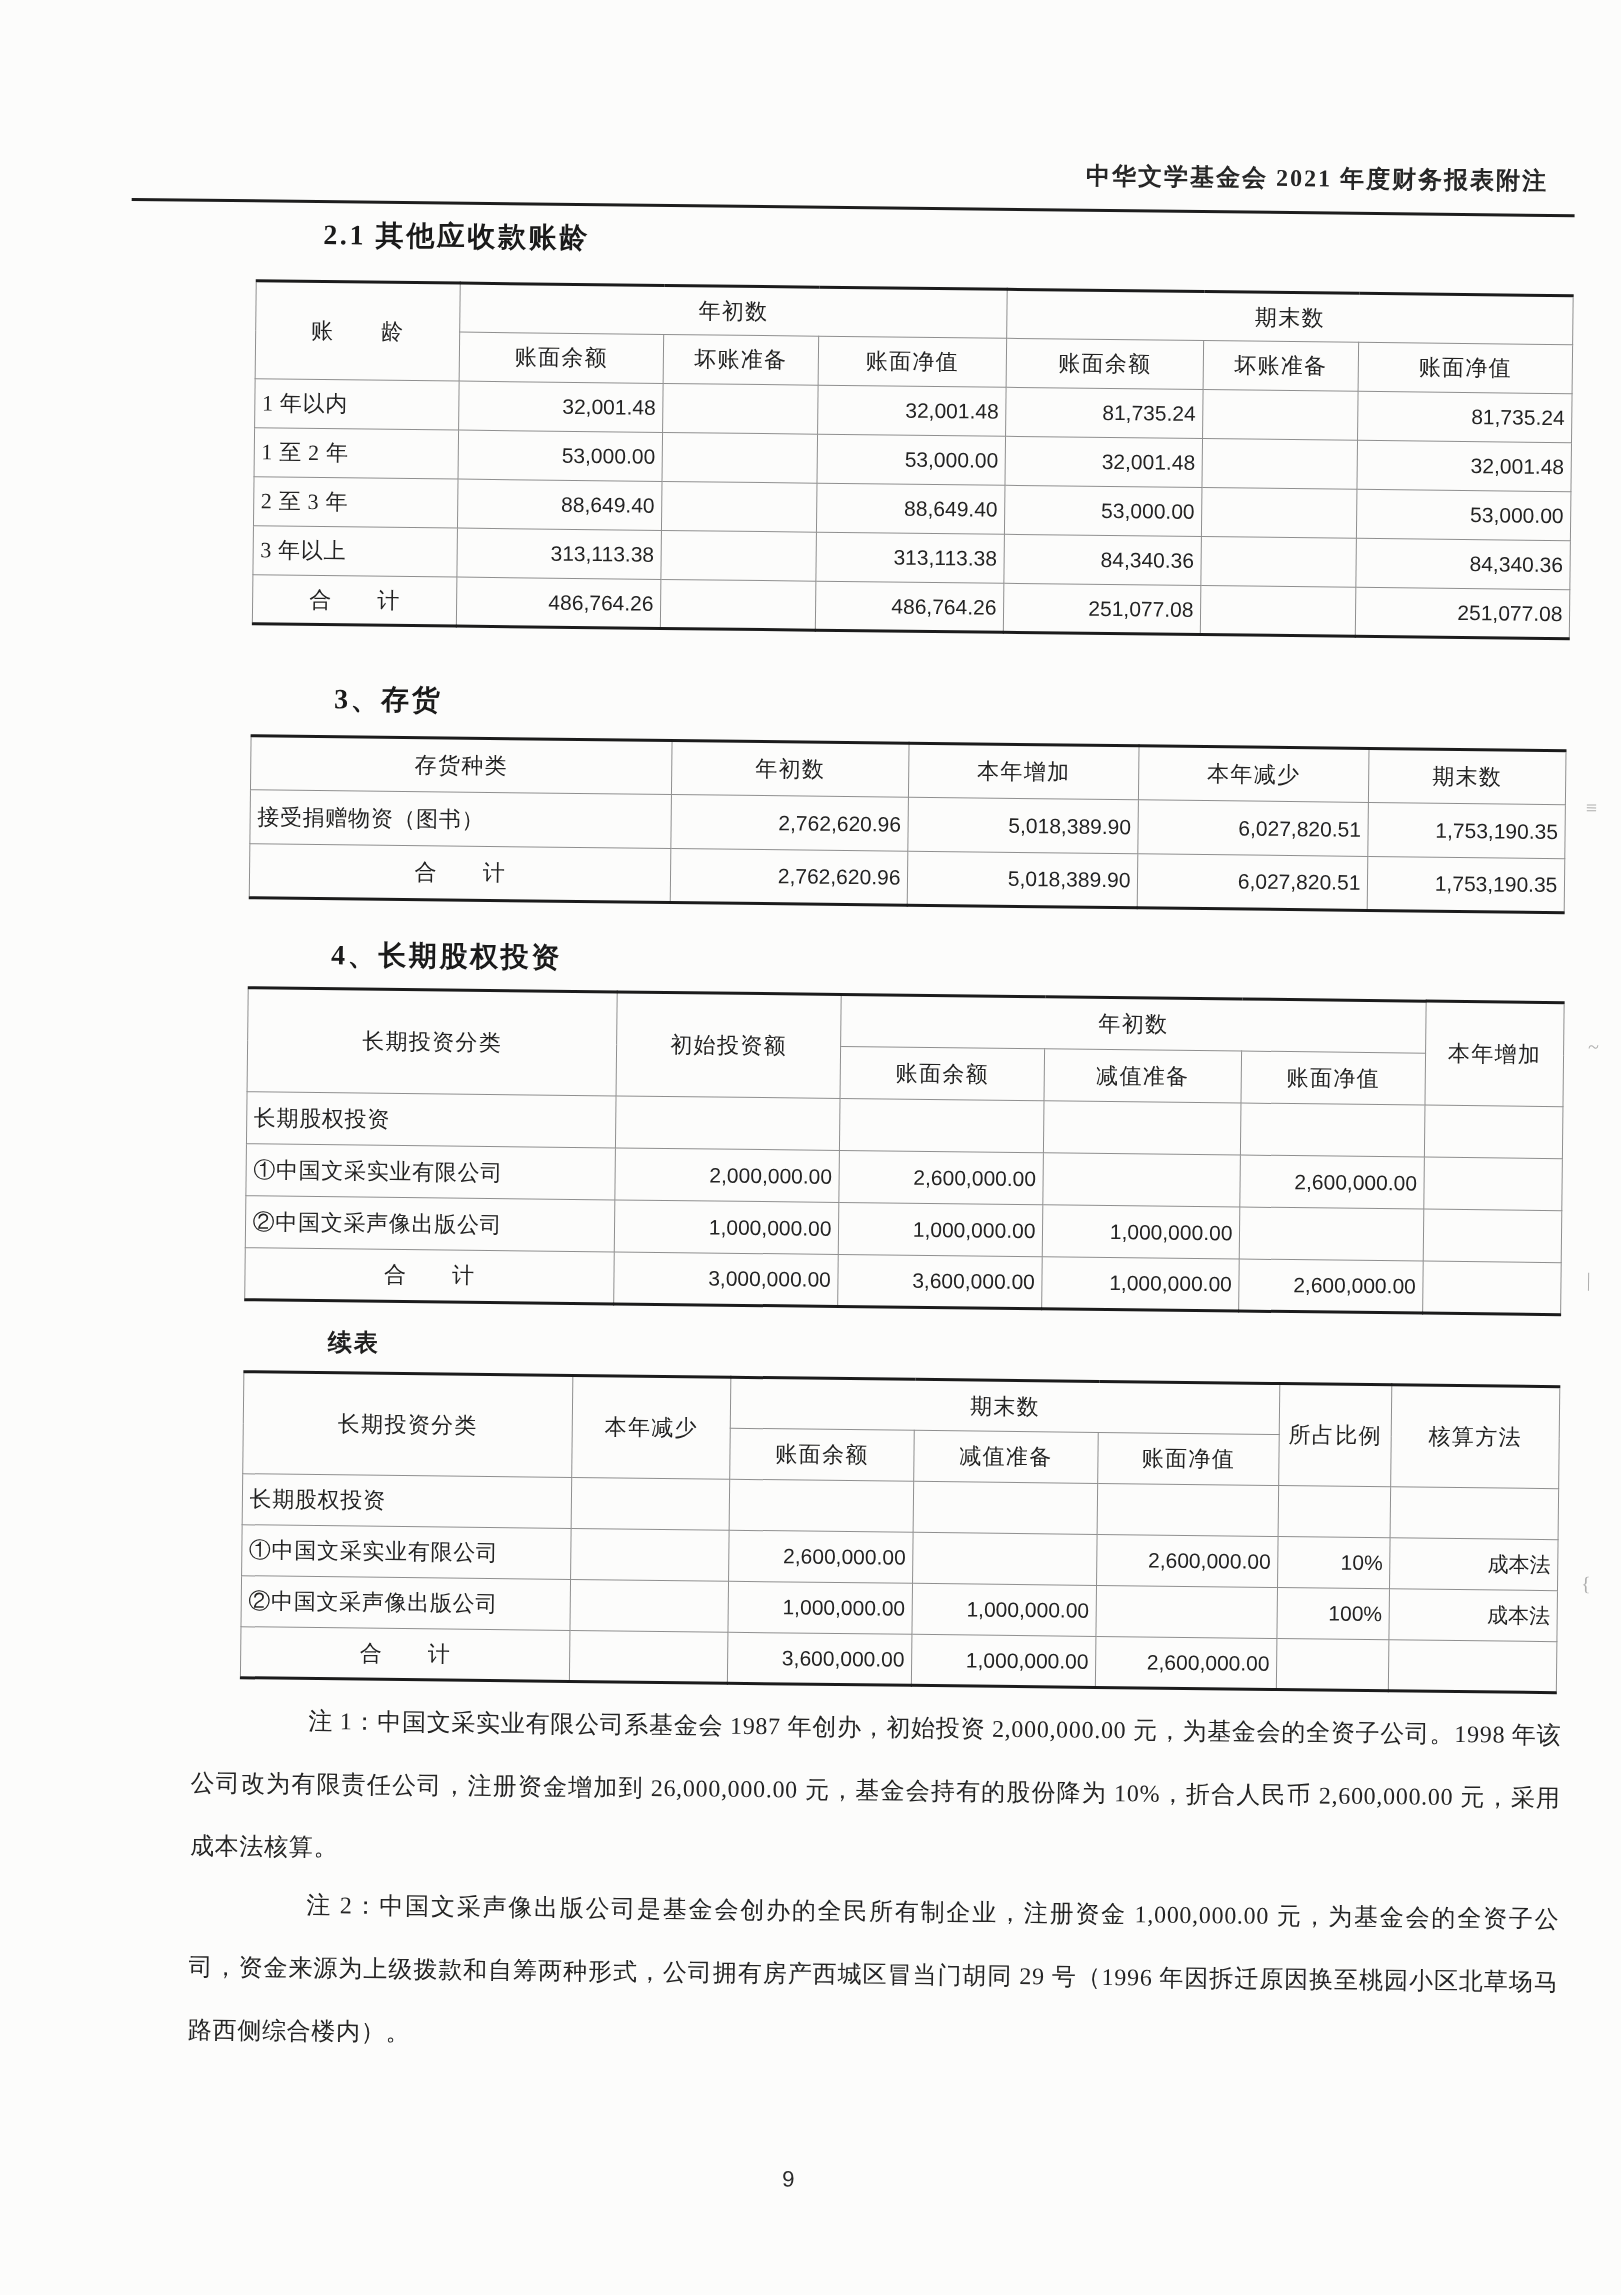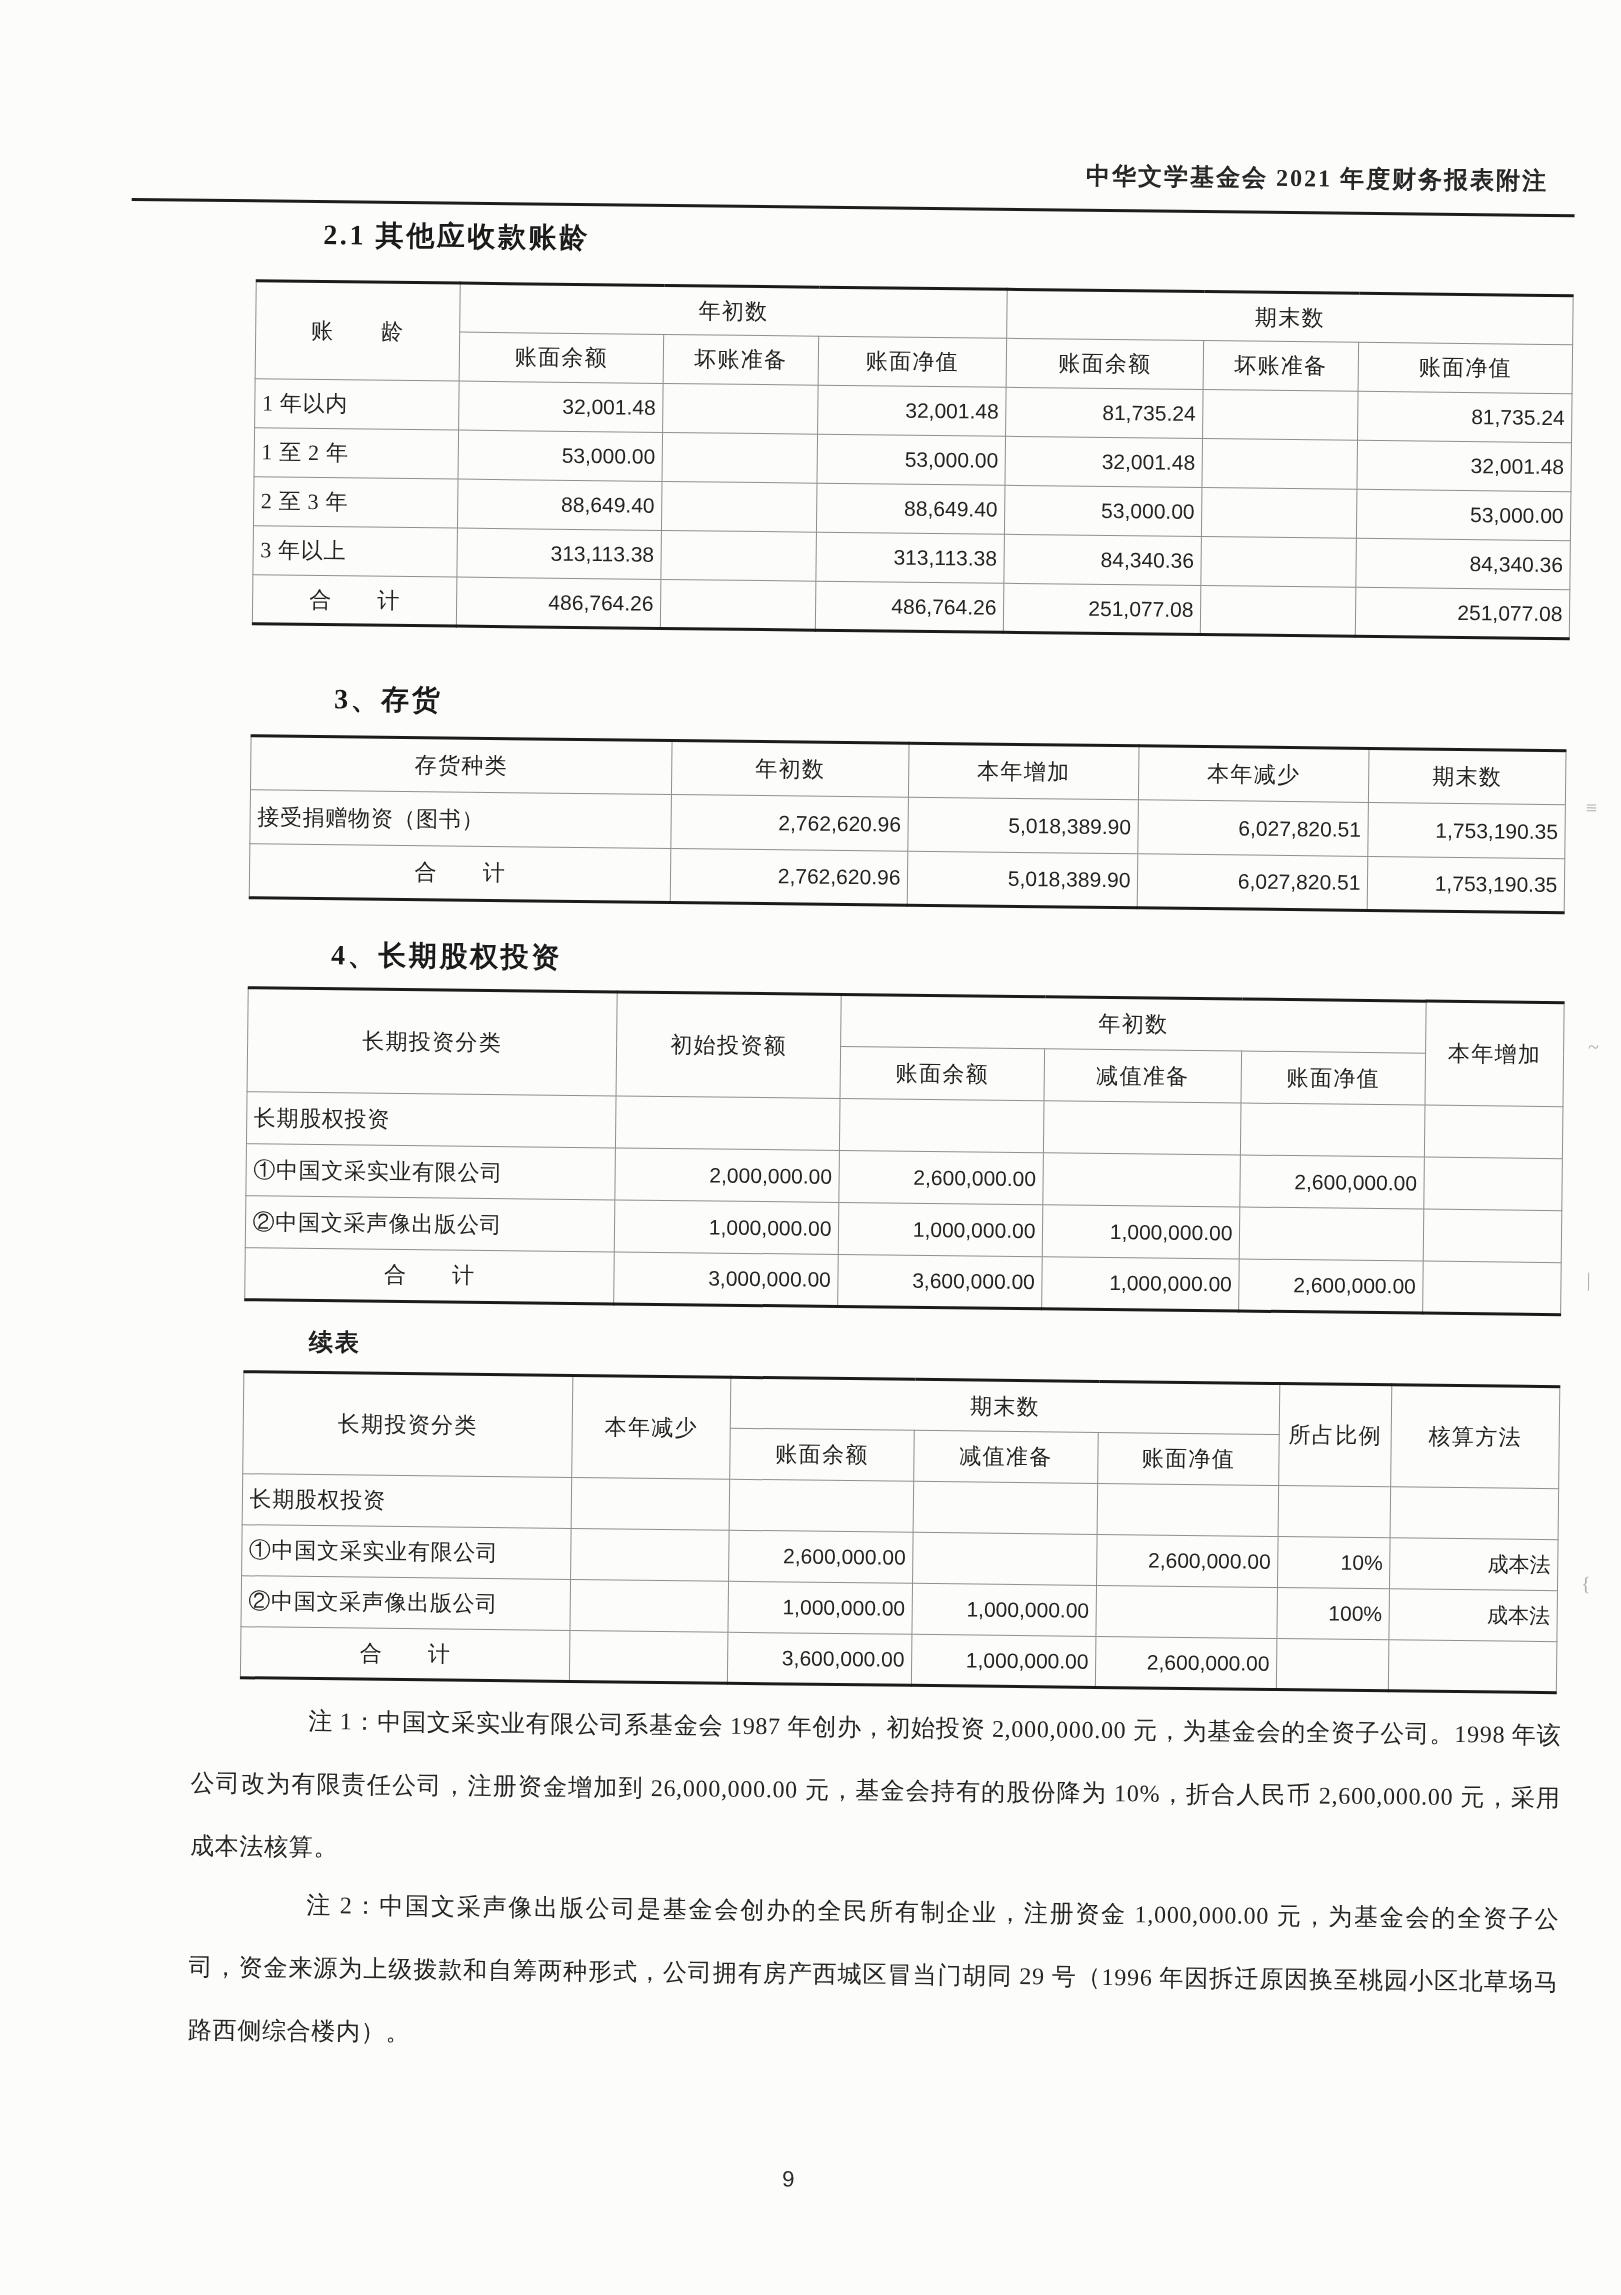--- a/index.html
+++ b/index.html
@@ -16,21 +16,21 @@
   
   .doc-header{position:absolute;top:150px;left:0;width:1548px;text-align:right;
     font-size:24px;letter-spacing:2px;font-weight:600;color:#262626;}
   .header-rule{position:absolute;top:199px;left:132px;width:1443px;height:2.6px;background:#1d1d1d;}
 
   
   .sec-title{position:absolute;font-size:28px;font-weight:700;letter-spacing:2.6px;color:#1a1a1a;white-space:nowrap;}
   #t-receivables{top:215px;left:324px;}
   #t-inventory{top:679px;left:340px;}
   #t-equity{top:935px;left:340px;}
-  .cont-label{position:absolute;top:1325px;left:322px;font-size:24px;font-weight:600;letter-spacing:2px;}
+  .cont-label{position:absolute;top:1325px;left:341px;font-size:24px;font-weight:600;letter-spacing:2px;}
 
   
   table.t{position:absolute;left:257px;width:1316px;border-collapse:collapse;table-layout:fixed;
     font-size:22px;color:#232323;
     border:1.3px solid #8d8d8d;border-top:3.3px solid #1b1b1b;border-bottom:3.3px solid #1b1b1b;}
   table.t td,table.t th{border:1.3px solid #8f8f8f;font-weight:normal;overflow:hidden;
     padding:2.6px 6.6px;vertical-align:middle;}
   table.t th{text-align:center;letter-spacing:1.3px;}
   td.num{text-align:right;padding-right:13px;font-family:"Liberation Sans","DejaVu Sans",sans-serif;font-size:21px;}
   td.lbl{padding-left:12px;letter-spacing:0.7px;}

